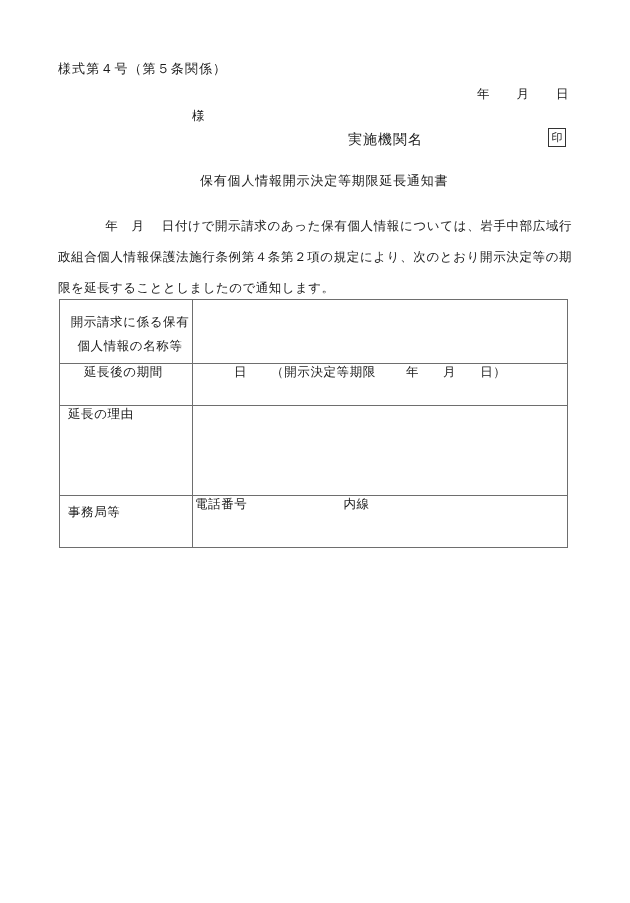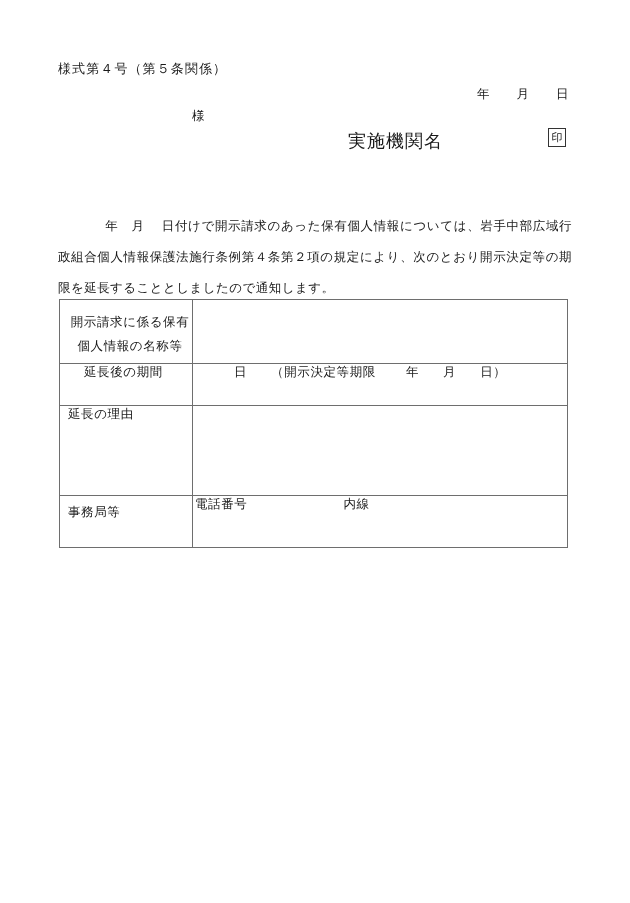--- a/index.html
+++ b/index.html
@@ -51,21 +51,21 @@
   .addressee {
     left: 192px;
     top: 110px;
     font-size: 12.5px;
   }
 
   
   .agency {
     left: 348px;
     top: 132px;
-    font-size: 18px;
+    font-size: 14px;
     letter-spacing: 1px;
   }
   .seal-box {
     position: absolute;
     left: 548px;
     top: 128px;
     width: 16px;
     height: 17px;
     border: 1px solid #333;
     font-size: 11px;
@@ -173,20 +173,21 @@
   <div class="t form-no">様式第４号（第５条関係）</div>
 
   <div class="t date-line"><span>年</span><span class="gap"></span><span>月</span><span class="gap"></span><span>日</span></div>
 
   <div class="t addressee">様</div>
 
   <div class="t agency">実施機関名</div>
 
   <div class="seal-box">印</div>
 
+  <div class="t doc-title">保有個人情報開示決定等期限延長通知書</div>
 
   <div class="body-para"><span class="indent"></span><span>年</span><span class="sp-s"></span><span>月</span><span class="sp"></span><span>日</span><span>付けで開示請求のあった保有個人情報については、岩手中部広域行政組合</span><span>個人情報保護法施行条例第４条第２項の規定により、次のとおり開示決定等の期限を延長する</span><span>こととしましたので通知します。</span></div>
 
   <table class="tbl">
     <tbody>
       <tr class="r1">
         <td class="col-label">
           <div class="cell-pad label-2line">
             <div>開示請求に係る保有</div>
             <div>個人情報の名称等</div>

